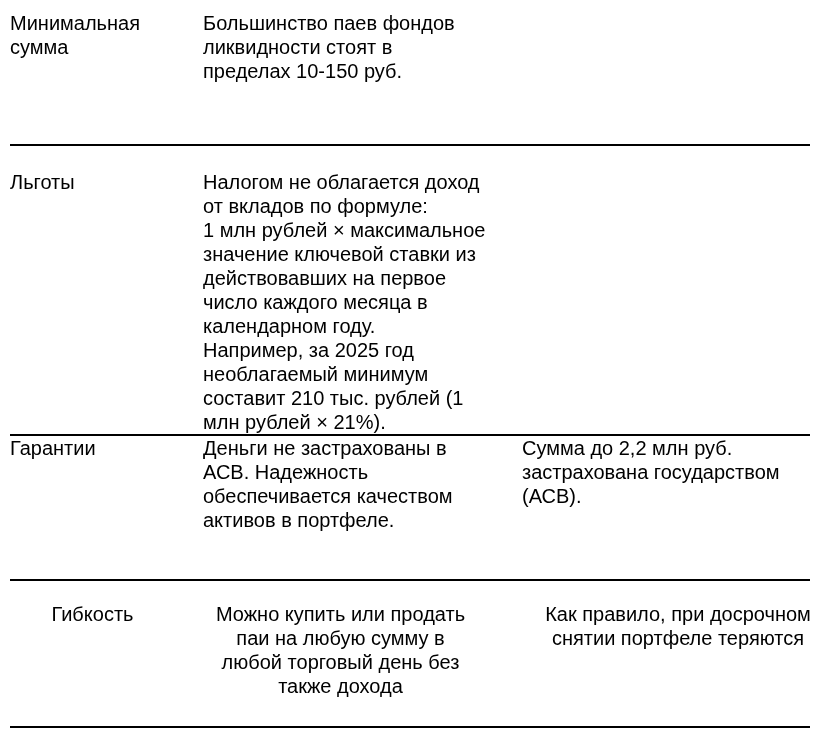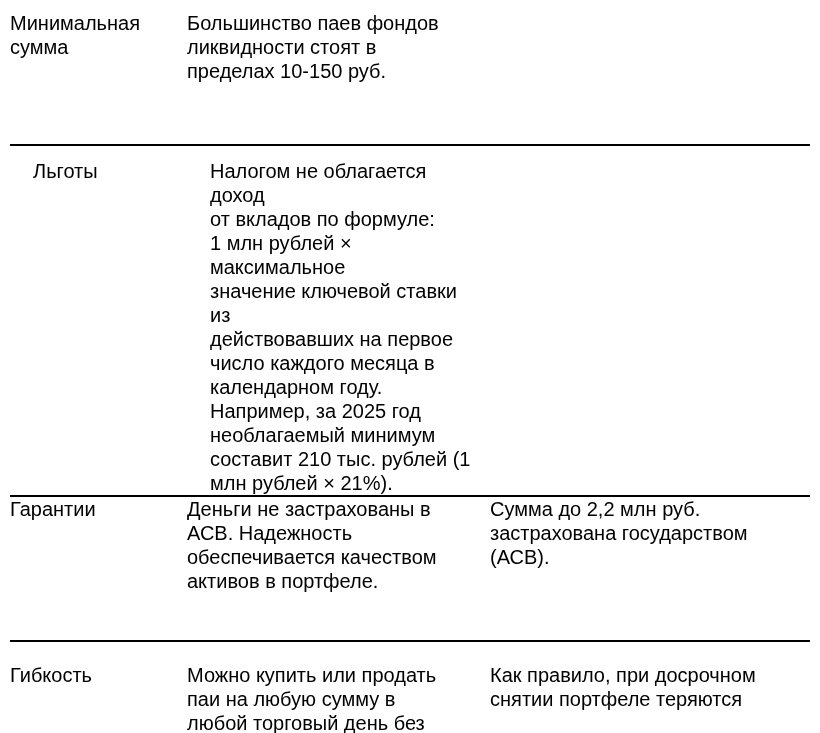--- a/index.html
+++ b/index.html
@@ -17,27 +17,28 @@
   .table {
     width: 820px;
     padding: 0 10px;
     box-sizing: border-box;
   }
   .row {
     display: grid;
     grid-template-columns: 177px 303px 320px;
     border-bottom: 2px solid #000000;
     box-sizing: border-box;
+    gap: 16px;
   }
   .row-1 { min-height: 146px; }
   .row-2 { min-height: 280px; }
   .row-3 { min-height: 145px; }
-  .row-4 { min-height: 147px; }
+  .row-4 { min-height: 147px; text-align: center; }
   .row-1 .cell { padding-top: 11px; }
-  .row-2 .cell { padding-top: 13px; margin-left: 23px; }
+  .row-2 .cell { padding-top: 24px; }
   .row-3 .cell { }
   .row-4 .cell { padding-top: 21px; }
   .cell {
     font-size: 20px;
     line-height: 24px;
     white-space: pre-line;
     box-sizing: border-box;
   }
   .cell.label  { padding-right: 12px; }
   .cell.fund   { padding-right: 28px; }

